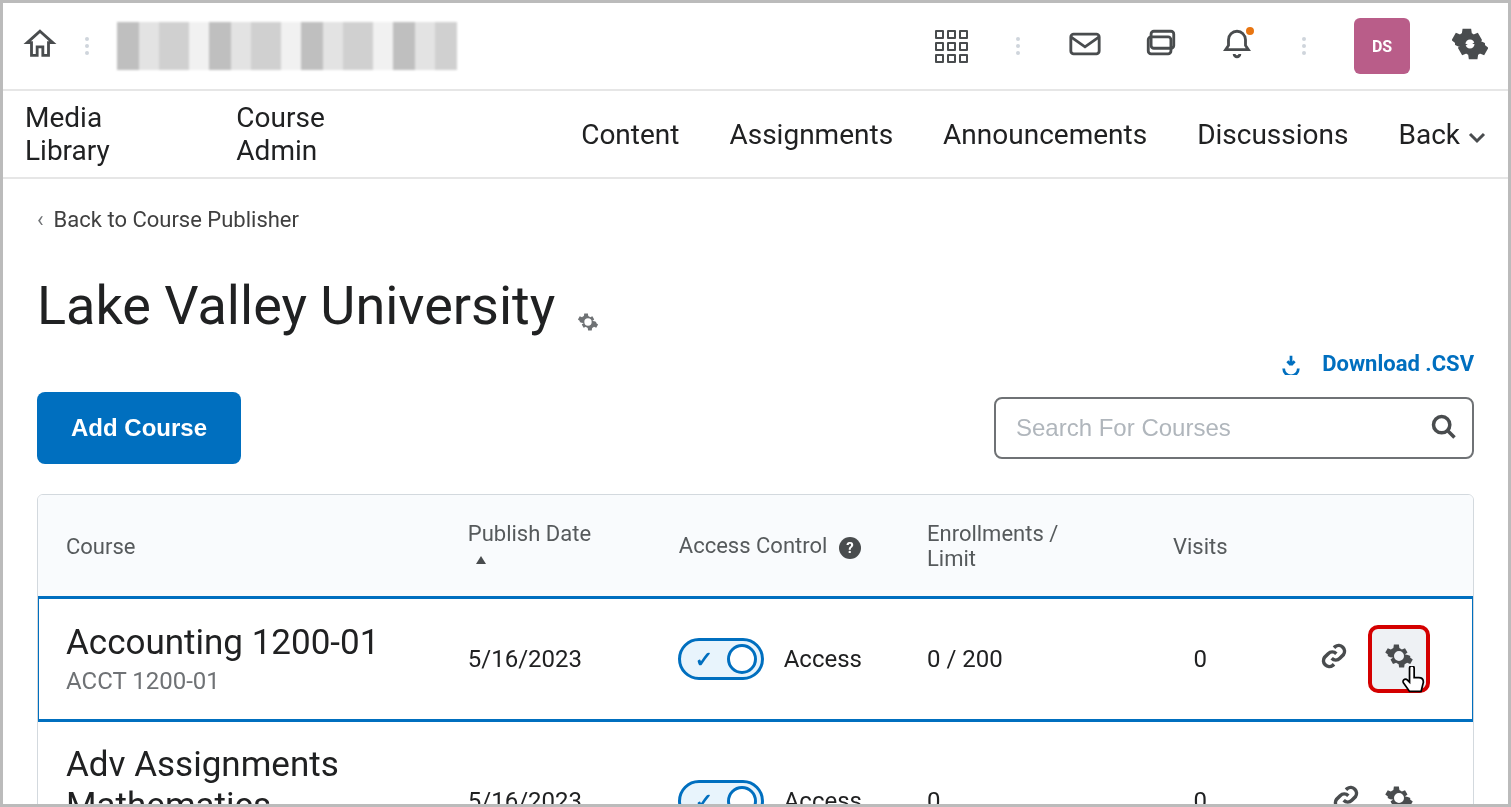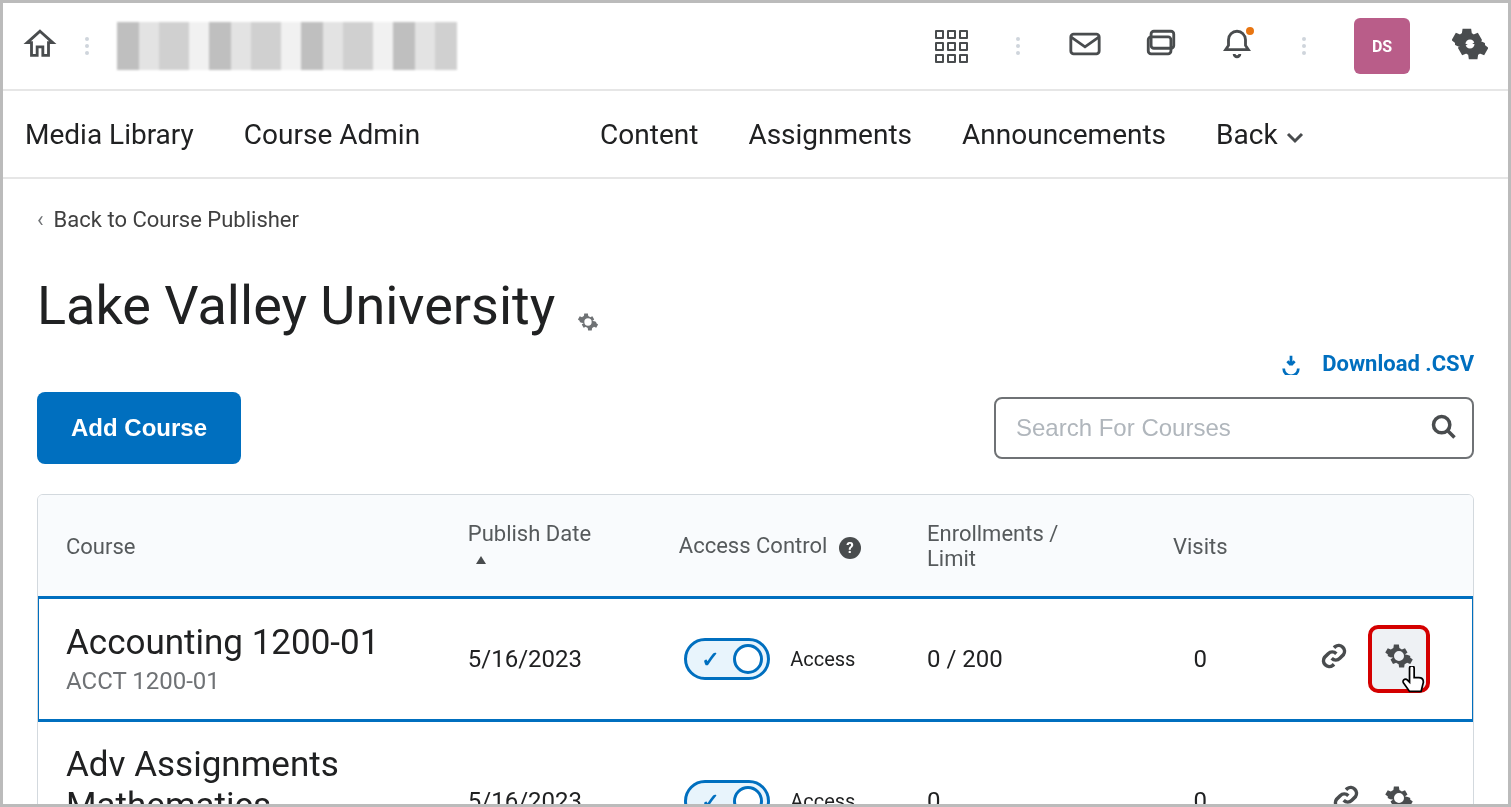--- a/index.html
+++ b/index.html
@@ -45,21 +45,21 @@
 thead th.center { text-align: center; }
 .sortarrow { display: inline-block; margin-left: 6px; }
 .helpcirc { display: inline-flex; width: 22px; height: 22px; background: #494c4e; color: #fff; border-radius: 50%; align-items: center; justify-content: center; font-size: 15px; font-weight: 700; margin-left: 6px; }
 tbody td { padding: 24px 28px; font-size: 24px; color: #202122; border-bottom: 1px solid #e8ecef; vertical-align: middle; }
 tbody td.center { text-align: center; }
 .cname { font-size: 35px; }
 .ccode { font-size: 24px; color: #6f7275; margin-top: 4px; }
 .toggle { display: inline-block; width: 86px; height: 42px; border: 3px solid #006fbf; border-radius: 21px; position: relative; background: #e8f4fc; vertical-align: middle; }
 .toggle .check { position: absolute; left: 14px; top: 6px; color: #006fbf; font-size: 22px; font-weight: 900; }
 .toggle .knob { position: absolute; right: 4px; top: 3px; width: 30px; height: 30px; border: 3px solid #006fbf; border-radius: 50%; background: #fff; }
-.acclabel { margin-left: 14px; font-size: 20px; vertical-align: middle; }
+.acclabel { margin-left: 14px; font-size: 24px; vertical-align: middle; }
 .actcell { display: flex; gap: 24px; align-items: center; justify-content: center; }
 .linkicon svg { width: 28px; height: 28px; stroke: #494c4e; fill: none; stroke-width: 3; }
 .rowgear svg { width: 30px; height: 30px; fill: #494c4e; }
 .rowgear.highlight { position: relative; padding: 12px; background: #eef1f4; border-radius: 6px; outline: 4px solid #d40000; }
 .cursor-overlay { position: absolute; right: -2px; bottom: -12px; font-size: 22px; pointer-events: none; }
 tr.row-highlight { outline: 3px solid #006fbf; outline-offset: -1px; }
 </style>
 </head>
 <body>
 
@@ -127,20 +127,21 @@
   </div>
 </div>
 
 <div class="navbar">
   <span class="navitem">Media Library</span>
   <span class="navitem">Course Admin</span>
   <div style="width:80px"></div>
   <span class="navitem">Content</span>
   <span class="navitem">Assignments</span>
   <span class="navitem">Announcements</span>
+  <span class="navitem">Discussions</span>
   <span class="navitem more">
     <span>Back</span>
     <span class="chevdown">
       <svg width="18" height="12" viewBox="0 0 18 12">
           <path d="M2 2l7 7 7-7" stroke="#494c4e" stroke-width="3" fill="none"></path>
         </svg>
     </span>
   </span>
 </div>
 

